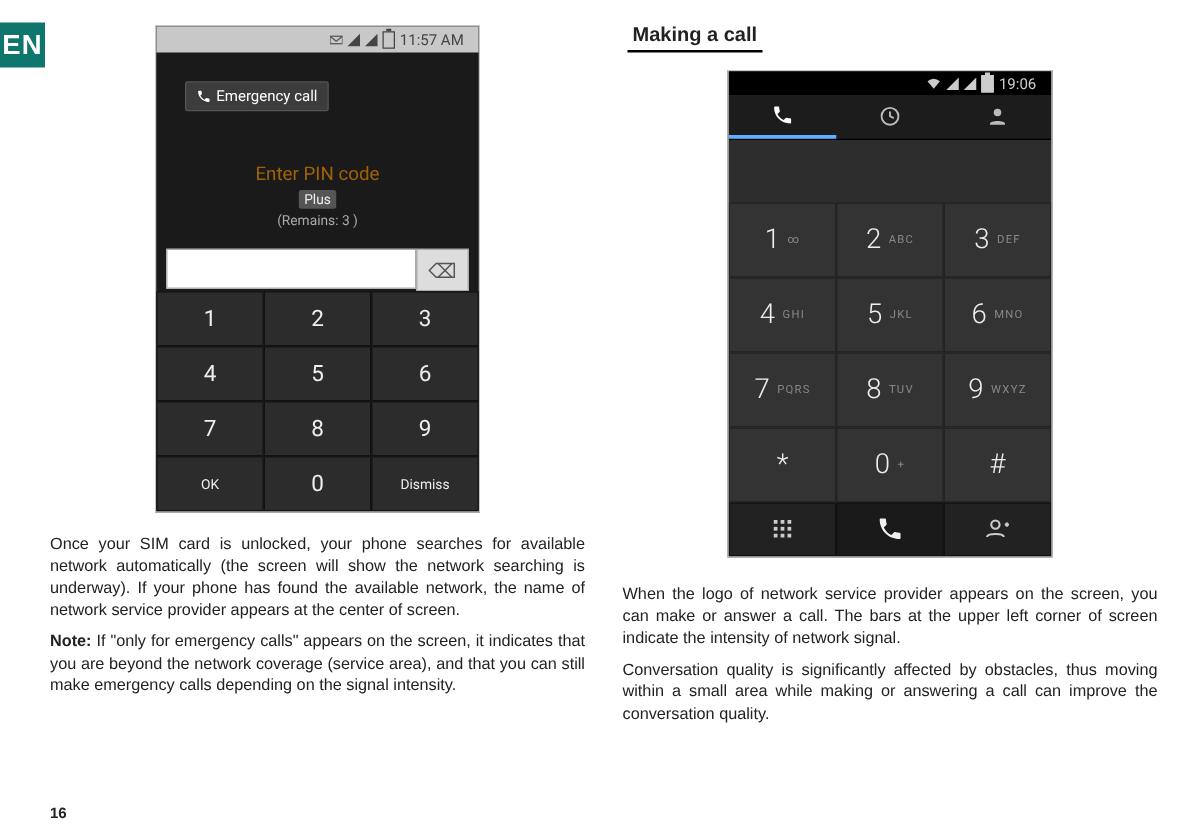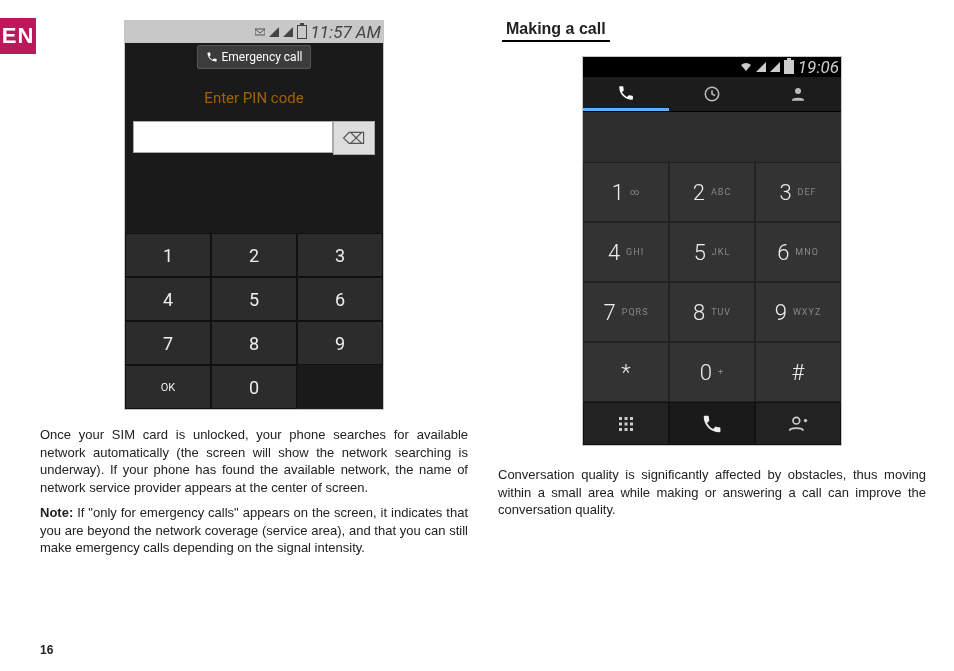--- a/index.html
+++ b/index.html
@@ -27,21 +27,21 @@
     height:var(--page-h);
     box-sizing:border-box;
     padding: 20px 28px 20px 0;
     display:flex;
     gap: 30px;
   }
   .lang-tab {
     position:absolute;
     top:18px; left:0;
     width:36px; height:36px;
-    background:#be185d;
+    background:#0f766e;
     color:#fff;
     font-weight:600;
     font-size:22px;
     display:flex;align-items:center;justify-content:center;
     font-family: Arial,sans-serif;
     letter-spacing:1px;
   }
   .col {
     width: 50%;
     display:flex;
@@ -78,32 +78,31 @@
     flex-direction:column;
     overflow:hidden;
     font-family: Roboto, Arial, sans-serif;
   }
   .status-bar {
     height:22px;
     display:flex;
     align-items:center;
     justify-content:flex-end;
     gap:4px;
-    padding:0 2px;
-    font-size:17px;
-    font-style:italic;
+    padding:0 12px;
+    font-size:12px;
   }
   .sig {width:0;height:0;border-style:solid;border-width:0 0 10px 10px;border-color:transparent transparent currentColor transparent;display:inline-block;}
   .batt {width:8px;height:12px;border:1px solid currentColor;position:relative;display:inline-block;}
   .batt::after{content:"";position:absolute;top:-3px;left:2px;width:4px;height:2px;background:currentColor;}
   .batt-full{background:currentColor;}
   
   .phone-pin { width:260px; height:390px; background:var(--pin-dark); }
   .phone-pin .status-bar { background:#c8c8c8; color:#444; }
-  .emg-row {padding:2px;display:flex;justify-content:center;}
+  .emg-row {padding:23px;display:flex;justify-content:flex-start;}
   .emg-btn {
     background:#3c3c3c;border:1px solid #555;color:#fff;font-size:12px;
     padding:4px 8px;border-radius:2px;display:flex;align-items:center;gap:4px;
   }
   .pin-title {color:#a16207;text-align:center;font-size:15px;margin-top:18px;}
   .pin-sub {color:#aaa;text-align:center;font-size:11px;margin:4px 0 2px;}
   .pin-sub .tag{background:#555;padding:1px 4px;border-radius:2px;color:#eee;display:inline-block;margin-bottom:3px;}
   .pin-input-row {display:flex;margin:14px 8px 0;gap:0;}
   .pin-input {flex:1;height:30px;background:#fff;border:1px solid #aaa;}
   .pin-back {width:40px;height:32px;background:#ddd;display:flex;align-items:center;justify-content:center;border:1px solid #aaa;}
@@ -162,38 +161,43 @@
         <div class="emg-btn">
           <span class="ico">
             <svg width="12" height="12" viewBox="0 0 24 24">
                 <path fill="#fff" d="M6.6 10.8c1.4 2.8 3.8 5.2 6.6 6.6l2.2-2.2c.3-.3.7-.4 1.1-.3 1.2.4 2.4.6 3.7.6.6 0 1 .4 1 1v3.5c0 .6-.4 1-1 1C10.6 21 3 13.4 3 4c0-.6.4-1 1-1h3.5c.6 0 1 .4 1 1 0 1.3.2 2.5.6 3.7.1.4 0 .8-.3 1.1l-2.2 2z"></path>
               </svg>
           </span>
           <span>Emergency call</span>
         </div>
       </div>
       <div class="pin-title">Enter PIN code</div>
+      <div class="pin-sub">
+        <span class="tag">Plus</span><br>
+        <span>(Remains: 3 )</span>
+      </div>
       <div class="pin-input-row">
         <div class="pin-input"></div>
         <div class="pin-back">
           <span class="pin-back-glyph">⌫</span>
         </div>
       </div>
       <div class="pin-pad" id="pin-pad">
           <div class="pin-key">1</div>
           <div class="pin-key">2</div>
           <div class="pin-key">3</div>
           <div class="pin-key">4</div>
           <div class="pin-key">5</div>
           <div class="pin-key">6</div>
           <div class="pin-key">7</div>
           <div class="pin-key">8</div>
           <div class="pin-key">9</div>
           <div class="pin-key pin-key-text">OK</div>
           <div class="pin-key">0</div>
+          <div class="pin-key pin-key-text">Dismiss</div>
         </div>
     </div>
 
     <div class="body-text" style="margin-top:12px;">
       <p>Once your SIM card is unlocked, your phone searches for available network automatically (the screen will show the network searching is underway). If your phone has found the available network, the name of network service provider appears at the center of screen.</p>
       <p>
         <span class="note-label">Note:</span><span> If "only for emergency calls" appears on the screen, it indicates that you are beyond the network coverage (service area), and that you can still make emergency calls depending on the signal intensity.</span>
       </p>
     </div>
   </div>
@@ -320,17 +324,18 @@
                 <circle cx="10" cy="6" r="4" fill="none" stroke="#ccc" stroke-width="2"></circle>
                 <path d="M2 18c0-4 16-4 16 0" fill="none" stroke="#ccc" stroke-width="2"></path>
                 <path d="M19 6h4M21 4v4" stroke="#ccc" stroke-width="2"></path>
               </svg>
           </span>
         </div>
       </div>
     </div>
 
     <div class="body-text" style="margin-top:16px;">
+      <p>When the logo of network service provider appears on the screen, you can make or answer a call. The bars at the upper left corner of screen indicate the intensity of network signal.</p>
       <p>Conversation quality is significantly affected by obstacles, thus moving within a small area while making or answering a call can improve the conversation quality.</p>
     </div>
   </div>
 
 </div>
 
 </body></html>

